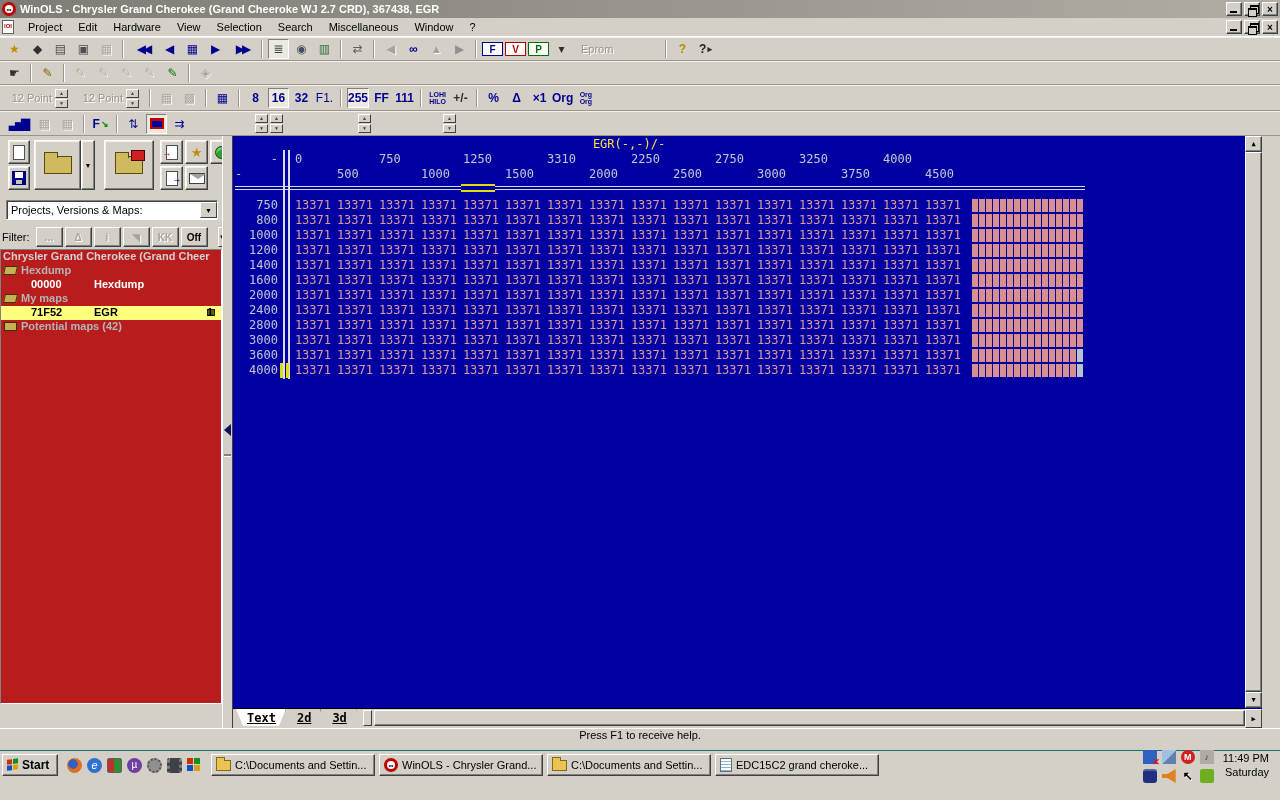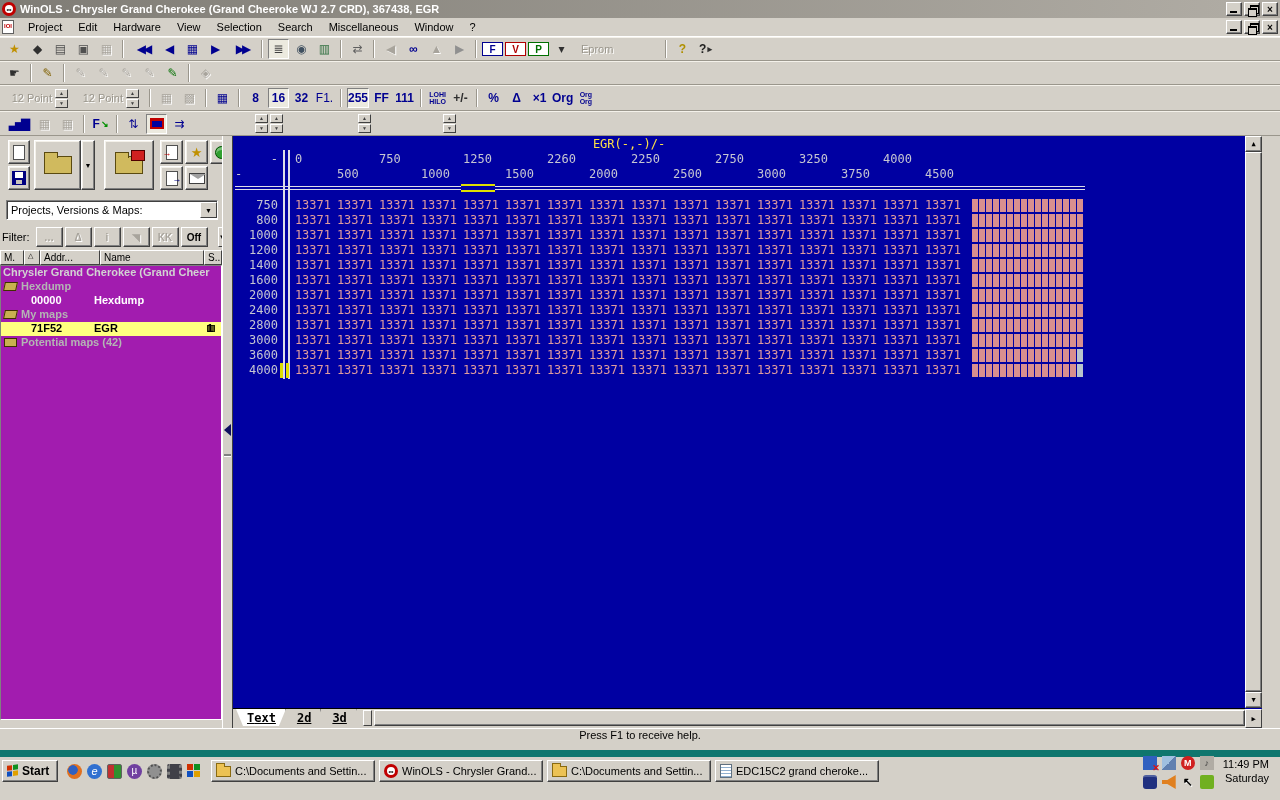--- a/index.html
+++ b/index.html
@@ -93,21 +93,21 @@
     border:1px solid; border-color:#fff #404040 #404040 #fff; display:flex; align-items:center; justify-content:center; font-size:7px; color:#000; }
   .filterrow { position:absolute; left:2px; top:90px; width:218px; height:22px; display:flex; align-items:center; gap:2px; }
   .fbtn { width:27px; height:20px; background:#d4d0c8; border:1px solid; border-color:#fff #404040 #404040 #fff;
     box-shadow:inset -1px -1px 0 #808080; display:flex; align-items:center; justify-content:center;
     font-size:10px; font-weight:bold; }
   .fbtn.disabled { color:#a8a49c; text-shadow:1px 1px 0 #fff; }
   .farrow { width:22px; height:20px; margin-left:8px; font-size:8px; }
   .gridheader { position:absolute; left:0; top:114px; width:222px; height:15px; display:flex; }
   .gcol { height:15px; background:#d4d0c8; border:1px solid; border-color:#fff #404040 #404040 #fff;
     padding:1px 3px; overflow:hidden; white-space:nowrap; font-size:10px; }
-  .tree { position:absolute; left:0; top:129px; width:222px; height:455px; background:#a21caf; overflow:hidden;
+  .tree { position:absolute; left:0; top:113px; width:222px; height:455px; background:#b91c1c; overflow:hidden;
     border:1px solid; border-color:#808080 #fff #fff #808080; }
   .trow { position:relative; height:14px; font-weight:bold; color:#b4b4b4; white-space:nowrap; overflow:hidden; padding-left:2px; }
   .trow.project { color:#d2d2d2; }
   .trow .fold { display:inline-block; width:13px; height:9px; background:#c8b050; border:1px solid #403000;
     position:relative; margin:2px 4px 0 1px; vertical-align:top; }
   .trow .fold.open { transform:skewX(-12deg); }
   .trow.entry { color:#fff; }
   .trow.entry .addr { position:absolute; left:30px; }
   .trow.entry .nm   { position:absolute; left:93px; }
   .trow.entry.selected { background:#ffff80; color:#000; }
@@ -168,21 +168,21 @@
   
   .statusbar { position:absolute; left:0; top:728px; width:1280px; height:22px; background:#d4d0c8;
     border-top:1px solid #fff; display:flex; align-items:center; padding:0 4px; gap:5px;flex-direction:column; }
   .sspanel { border:1px solid; border-color:#808080 #fff #fff #808080; padding:2px 6px; height:17px; white-space:nowrap; }
   .sico { font-weight:bold; font-size:12px; }
   .car { width:15px; height:7px; background:#909890; border-radius:3px 5px 1px 1px; position:relative; margin-top:3px; }
   .car::before,.car::after { content:""; position:absolute; bottom:-3px; width:5px; height:5px; border-radius:50%; background:#404040; }
   .car::before { left:1px; } .car::after { right:1px; }
 
   
-  .taskbar { position:absolute; left:0; top:750px; width:1280px; height:50px; background:#d4d0c8; border-top:7px solid #0f766e; }
+  .taskbar { position:absolute; left:0; top:750px; width:1280px; height:50px; background:#d4d0c8; border-top:1px solid #0f766e; }
   .tbrow { display:flex; align-items:center; height:26px; padding:2px 3px 0 2px; gap:3px; }
   .startbtn { width:56px; height:22px; background:#d4d0c8; border:1px solid; border-color:#fff #404040 #404040 #fff;
     box-shadow:inset -1px -1px 0 #808080; display:flex; align-items:center; gap:3px; padding:0 4px; font-weight:bold; font-size:12px; }
   .flag { width:12px; height:12px; display:grid; grid-template-columns:5px 5px; grid-template-rows:5px 5px; gap:1px; transform:skewY(-8deg); }
   .flag i:nth-child(1){background:#d03000;} .flag i:nth-child(2){background:#109020;}
   .flag i:nth-child(3){background:#1050c0;} .flag i:nth-child(4){background:#e0a000;}
   .ql { display:flex; gap:5px; padding:0 6px; align-items:center; }
   .qli { width:15px; height:15px; border-radius:50%; position:relative; }
   .firefox-icon { background:radial-gradient(circle at 40% 40%, #3060c0 0 35%, #e07020 40%); }
   .ie-icon { background:#3070d0; color:#fff; font-size:11px; font-style:italic; text-align:center; line-height:14px; border-radius:50%; }
@@ -455,21 +455,21 @@
     <div class="map-title" data-name="map-title">EGR(-,-)/-</div>
     <div class="ax-corner1" id="axCorner1" data-name="axis-corner-dash">-</div>
     <div class="ax-corner2" id="axCorner2" data-name="axis-corner-dash">-</div>
     <div id="axisLabels">
         <span class="axl" data-name="x-axis-label" style="left: 62px; top: 16px;">0</span>
         <span class="axl" data-name="x-axis-label" style="left: 104px; top: 31px;">500</span>
         <span class="axl" data-name="x-axis-label" style="left: 146px; top: 16px;">750</span>
         <span class="axl" data-name="x-axis-label" style="left: 188px; top: 31px;">1000</span>
         <span class="axl" data-name="x-axis-label" style="left: 230px; top: 16px;">1250</span>
         <span class="axl" data-name="x-axis-label" style="left: 272px; top: 31px;">1500</span>
-        <span class="axl" data-name="x-axis-label" style="left: 314px; top: 16px;">2260</span>
+        <span class="axl" data-name="x-axis-label" style="left: 314px; top: 16px;">3310</span>
         <span class="axl" data-name="x-axis-label" style="left: 356px; top: 31px;">2000</span>
         <span class="axl" data-name="x-axis-label" style="left: 398px; top: 16px;">2250</span>
         <span class="axl" data-name="x-axis-label" style="left: 440px; top: 31px;">2500</span>
         <span class="axl" data-name="x-axis-label" style="left: 482px; top: 16px;">2750</span>
         <span class="axl" data-name="x-axis-label" style="left: 524px; top: 31px;">3000</span>
         <span class="axl" data-name="x-axis-label" style="left: 566px; top: 16px;">3250</span>
         <span class="axl" data-name="x-axis-label" style="left: 608px; top: 31px;">3750</span>
         <span class="axl" data-name="x-axis-label" style="left: 650px; top: 16px;">4000</span>
         <span class="axl" data-name="x-axis-label" style="left: 692px; top: 31px;">4500</span>
       </div>

